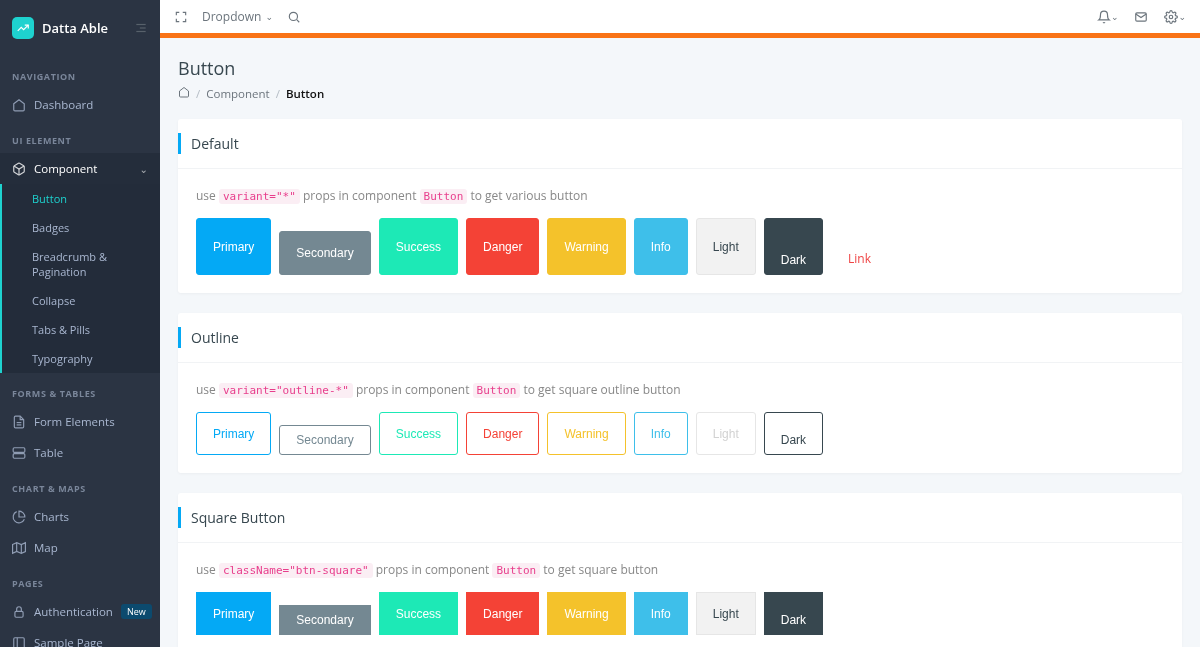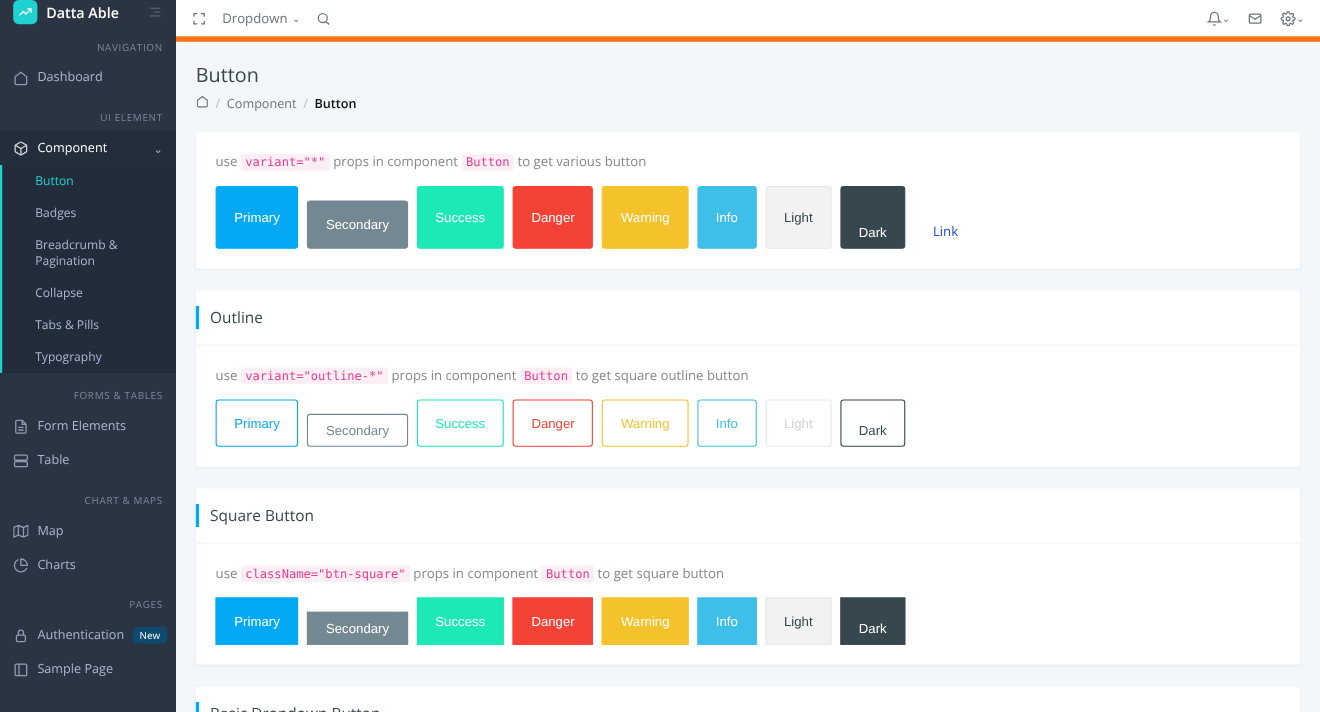--- a/index.html
+++ b/index.html
@@ -2,25 +2,25 @@
 <html><head>
 <meta charset="utf-8">
 <style>
 * { box-sizing: border-box; margin: 0; padding: 0; }
 body { font-family: "Open Sans", -apple-system, BlinkMacSystemFont, "Segoe UI", Roboto, sans-serif; font-size: 14px; color: #888; background: #f4f7fa; }
 .app { display: flex; height: 647px; width: 1200px; overflow: hidden; }
 
 
 .sidebar { width: 160px; background: #2b3443; color: #a9b7d0; display: flex; flex-direction: column; font-size: 12px; overflow-y: auto; }
 .sidebar::-webkit-scrollbar { width: 0; }
-.brand { display: flex; align-items: center; gap: 8px; padding: 0 12px; color: #fff; font-weight: 600; font-size: 13px; }
+.brand { display: flex; align-items: center; gap: 8px; padding: 17px 12px; color: #fff; font-weight: 600; font-size: 13px; }
 .brand-icon { width: 22px; height: 22px; border-radius: 5px; background: #1ed2cf; display: flex; align-items: center; justify-content: center; }
 .brand-icon svg { width: 14px; height: 14px; stroke: #fff; fill: none; stroke-width: 2; }
 .brand-toggle { margin-left: auto; opacity: .7; }
-.nav-caption { padding: 14px 12px 6px; font-size: 9px; letter-spacing: .6px; font-weight: 400; color: #7a869a; text-align: right; }
+.nav-caption { padding: 14px 12px 6px; font-size: 9px; letter-spacing: .6px; font-weight: 700; color: #7a869a; }
 .nav-item { display: flex; align-items: center; gap: 8px; padding: 8px 12px; color: #a9b7d0; cursor: pointer; position: relative; font-size: 11.5px; }
 .nav-item.open { background: #242d3b; color: #fff; }
 .nav-item .nav-ico { width: 14px; height: 14px; display: inline-flex; align-items: center; justify-content: center; opacity: .8; }
 .nav-item .nav-ico svg { width: 14px; height: 14px; stroke: currentColor; fill: none; stroke-width: 2; }
 .nav-item .chev { margin-left: auto; font-size: 10px; opacity: .6; }
 .nav-badge { background: #0c4a6e; color: #fff; font-size: 9px; padding: 1px 6px; border-radius: 3px; margin-left: auto; }
 .nav-sub { background: #232c3a; border-left: 2px solid #1ed2cf; }
 .nav-sub .nav-subitem { padding: 7px 12px 7px 30px; font-size: 11px; color: #a9b7d0; cursor: pointer; }
 .nav-sub .nav-subitem.active { color: #1ed2cf; }
 
@@ -59,21 +59,21 @@
 .btn.square { border-radius: 0; }
 
 .btn.primary   { background:#04a9f5; border-color:#04a9f5; }
 .btn.secondary { background:#748892; border-color:#748892;margin-top:13px; }
 .btn.success   { background:#1de9b6; border-color:#1de9b6; }
 .btn.danger    { background:#f44236; border-color:#f44236; }
 .btn.warning   { background:#f4c22b; border-color:#f4c22b; }
 .btn.info      { background:#3ebfea; border-color:#3ebfea; }
 .btn.light     { background:#f2f2f2; border-color:#e6e6e6; color:#37474f; }
 .btn.dark      { background:#37474f; border-color:#37474f;align-items:flex-end; }
-.btn.link      { background:transparent; color:#1d4ed8;margin-top:24px; }
+.btn.link      { background:transparent; color:#ef4444;margin-top:24px; }
 
 .btn.outline { background: #fff; }
 .btn.outline.primary   { color:#04a9f5; border-color:#04a9f5; }
 .btn.outline.secondary { color:#748892; border-color:#748892; }
 .btn.outline.success   { color:#1de9b6; border-color:#1de9b6; }
 .btn.outline.danger    { color:#f44236; border-color:#f44236; }
 .btn.outline.warning   { color:#f4c22b; border-color:#f4c22b; }
 .btn.outline.info      { color:#3ebfea; border-color:#3ebfea; }
 .btn.outline.light     { color:#d2d2d2; border-color:#e6e6e6; }
 .btn.outline.dark      { color:#37474f; border-color:#37474f; }
@@ -150,35 +150,35 @@
               <line x1="6" y1="7" x2="6" y2="7"></line>
               <line x1="6" y1="17" x2="6" y2="17"></line>
             </svg>
           </span>
           <span>Table</span>
         </div>
         <div class="nav-caption">CHART &amp; MAPS</div>
         <div class="nav-item">
           <span class="nav-ico">
             <svg viewBox="0 0 24 24">
+              <path d="M21.21 15.89A10 10 0 118 2.83"></path>
+              <path d="M22 12A10 10 0 0012 2v10z"></path>
+            </svg>
+          </span>
+          <span>Charts</span>
+        </div>
+        <div class="nav-item">
+          <span class="nav-ico">
+            <svg viewBox="0 0 24 24">
               <polygon points="1 6 8 3 16 6 23 3 23 18 16 21 8 18 1 21 1 6"></polygon>
               <line x1="8" y1="3" x2="8" y2="18"></line>
               <line x1="16" y1="6" x2="16" y2="21"></line>
             </svg>
           </span>
           <span>Map</span>
-        </div>
-        <div class="nav-item">
-          <span class="nav-ico">
-            <svg viewBox="0 0 24 24">
-              <path d="M21.21 15.89A10 10 0 118 2.83"></path>
-              <path d="M22 12A10 10 0 0012 2v10z"></path>
-            </svg>
-          </span>
-          <span>Charts</span>
         </div>
         <div class="nav-caption">PAGES</div>
         <div class="nav-item">
           <span class="nav-ico">
             <svg viewBox="0 0 24 24">
               <rect x="5" y="11" width="14" height="10" rx="2"></rect>
               <path d="M8 11V7a4 4 0 118 0v4"></path>
             </svg>
           </span>
           <span>Authentication</span>
@@ -249,20 +249,23 @@
               <path d="M3 10l9-7 9 7v10a2 2 0 01-2 2H5a2 2 0 01-2-2z"></path>
             </svg>
         </span>
         <span class="sep">/</span>
         <span>Component</span>
         <span class="sep">/</span>
         <span class="current">Button</span>
       </div>
 
       <div class="card">
+        <div class="card-header">
+            <h5>Default</h5>
+          </div>
         <div class="card-body">
           <p>
             <span>use </span><code>variant="*"</code><span> props in component </span><code>Button</code><span> to get various button</span>
           </p>
           <div class="btn-row" id="row-default">
               <button class="btn primary">
                 <span>Primary</span>
               </button>
               <button class="btn secondary">
                 <span>Secondary</span>

